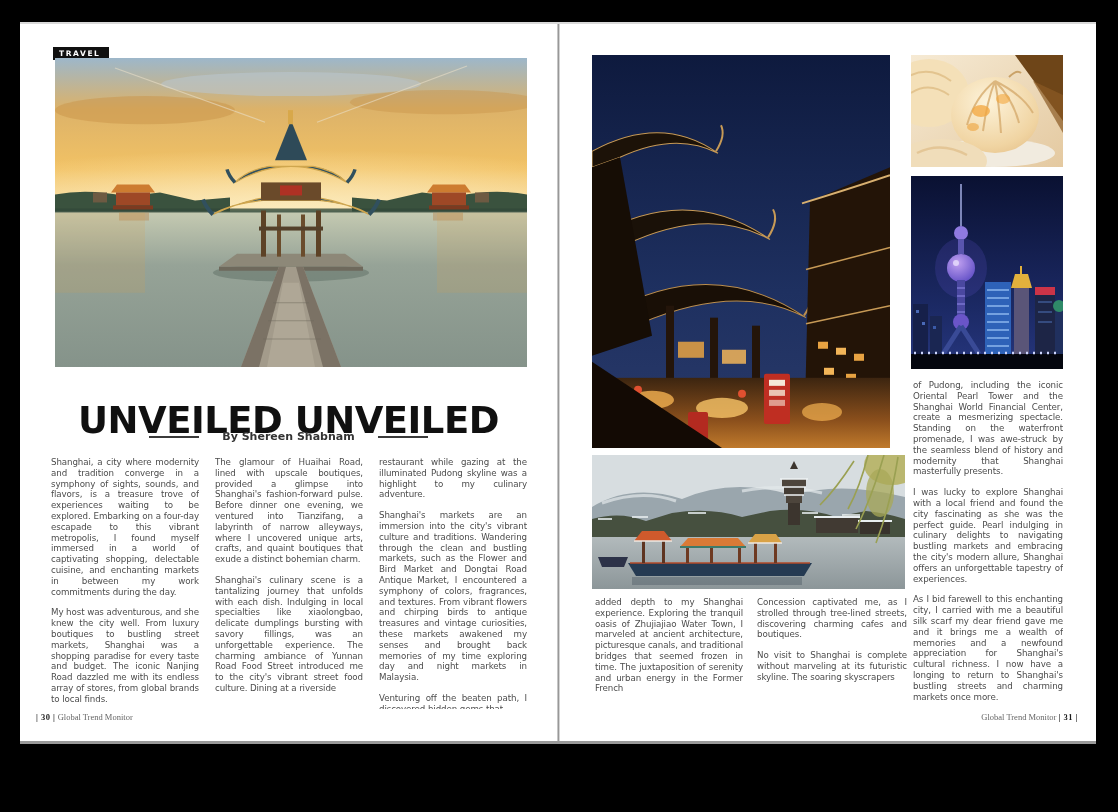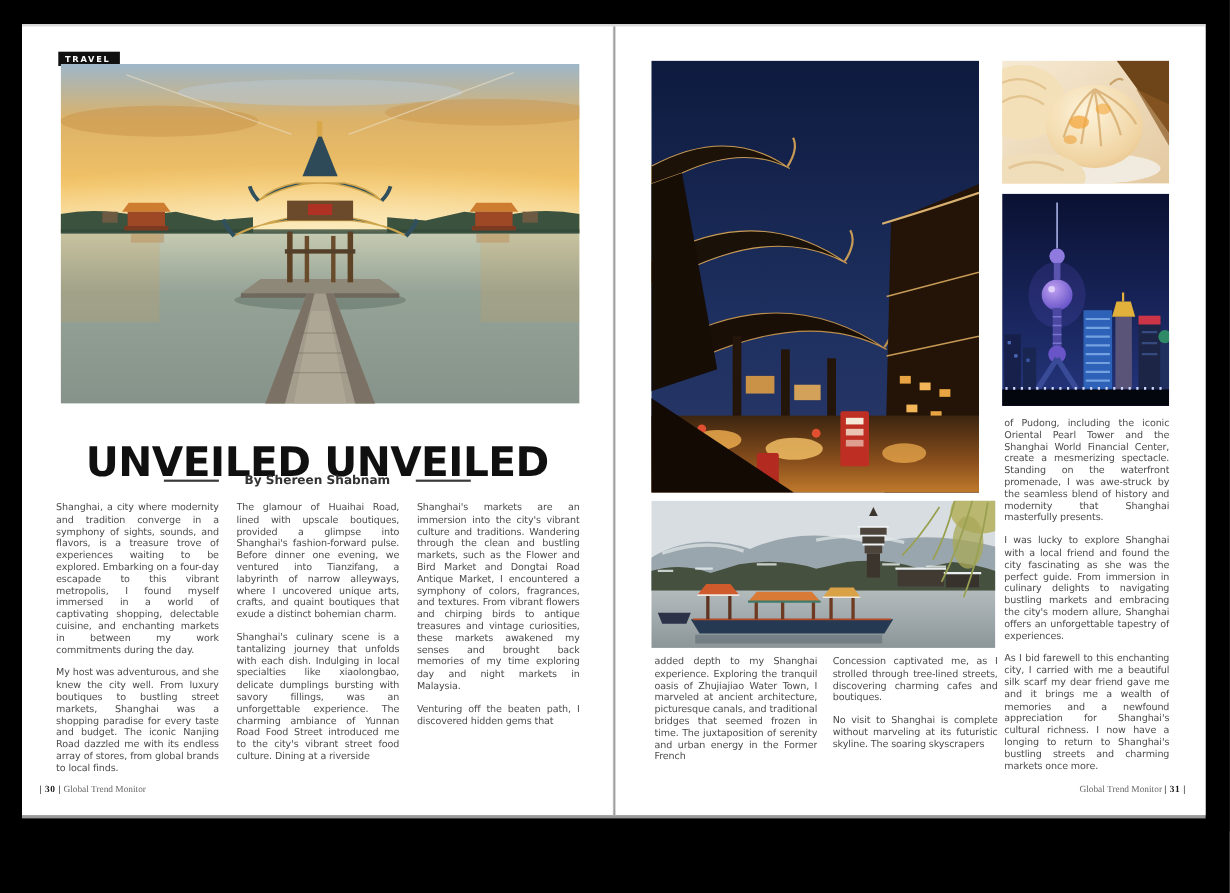--- a/index.html
+++ b/index.html
@@ -148,20 +148,21 @@
 
       <div class="body-col lc1">
         <p>Shanghai, a city where modernity and tradition converge in a symphony of sights, sounds, and flavors, is a treasure trove of experiences waiting to be explored. Embarking on a four-day escapade to this vibrant metropolis, I found myself immersed in a world of captivating shopping, delectable cuisine, and enchanting markets in between my work commitments during the day.</p>
         <p>My host was adventurous, and she knew the city well. From luxury boutiques to bustling street markets, Shanghai was a shopping paradise for every taste and budget. The iconic Nanjing Road dazzled me with its endless array of stores, from global brands to local finds.</p>
       </div>
       <div class="body-col lc2">
         <p>The glamour of Huaihai Road, lined with upscale boutiques, provided a glimpse into Shanghai's fashion-forward pulse. Before dinner one evening, we ventured into Tianzifang, a labyrinth of narrow alleyways, where I uncovered unique arts, crafts, and quaint boutiques that exude a distinct bohemian charm.</p>
         <p>Shanghai's culinary scene is a tantalizing journey that unfolds with each dish. Indulging in local specialties like xiaolongbao, delicate dumplings bursting with savory fillings, was an unforgettable experience. The charming ambiance of Yunnan Road Food Street introduced me to the city's vibrant street food culture. Dining at a riverside</p>
       </div>
       <div class="body-col lc3">
+        <p>restaurant while gazing at the illuminated Pudong skyline was a highlight to my culinary adventure.</p>
         <p>Shanghai's markets are an immersion into the city's vibrant culture and traditions. Wandering through the clean and bustling markets, such as the Flower and Bird Market and Dongtai Road Antique Market, I encountered a symphony of colors, fragrances, and textures. From vibrant flowers and chirping birds to antique treasures and vintage curiosities, these markets awakened my senses and brought back memories of my time exploring day and night markets in Malaysia.</p>
         <p>Venturing off the beaten path, I discovered hidden gems that</p>
       </div>
 
       <div class="footer footer-left">
         <span class="pagenum">| 30 |</span>
         <span>Global Trend Monitor</span>
       </div>
     </div>
 
@@ -366,21 +367,21 @@
 
       <div class="body-col rc1">
         <p>added depth to my Shanghai experience. Exploring the tranquil oasis of Zhujiajiao Water Town, I marveled at ancient architecture, picturesque canals, and traditional bridges that seemed frozen in time. The juxtaposition of serenity and urban energy in the Former French</p>
       </div>
       <div class="body-col rc2">
         <p>Concession captivated me, as I strolled through tree-lined streets, discovering charming cafes and boutiques.</p>
         <p>No visit to Shanghai is complete without marveling at its futuristic skyline. The soaring skyscrapers</p>
       </div>
       <div class="body-col rc3">
         <p>of Pudong, including the iconic Oriental Pearl Tower and the Shanghai World Financial Center, create a mesmerizing spectacle. Standing on the waterfront promenade, I was awe-struck by the seamless blend of history and modernity that Shanghai masterfully presents.</p>
-        <p>I was lucky to explore Shanghai with a local friend and found the city fascinating as she was the perfect guide. From immersion in culinary delights to navigating bustling markets and embracing the city's modern allure, Shanghai offers an unforgettable tapestry of experiences.</p>
+        <p>I was lucky to explore Shanghai with a local friend and found the city fascinating as she was the perfect guide. Pearl indulging in culinary delights to navigating bustling markets and embracing the city's modern allure, Shanghai offers an unforgettable tapestry of experiences.</p>
         <p>As I bid farewell to this enchanting city, I carried with me a beautiful silk scarf my dear friend gave me and it brings me a wealth of memories and a newfound appreciation for Shanghai's cultural richness. I now have a longing to return to Shanghai's bustling streets and charming markets once more.</p>
       </div>
 
       <div class="footer footer-right">
         <span>Global Trend Monitor</span>
         <span class="pagenum">| 31 |</span>
       </div>
     </div>
 
   </div>

